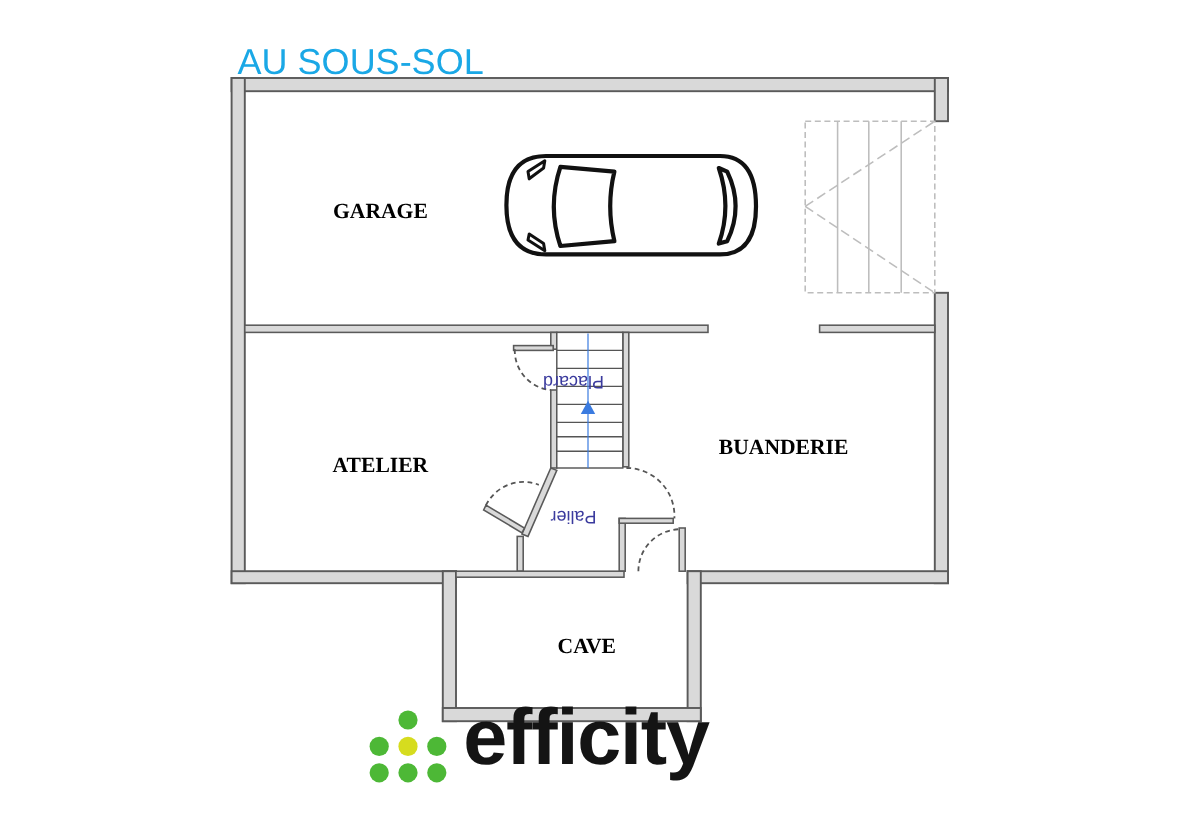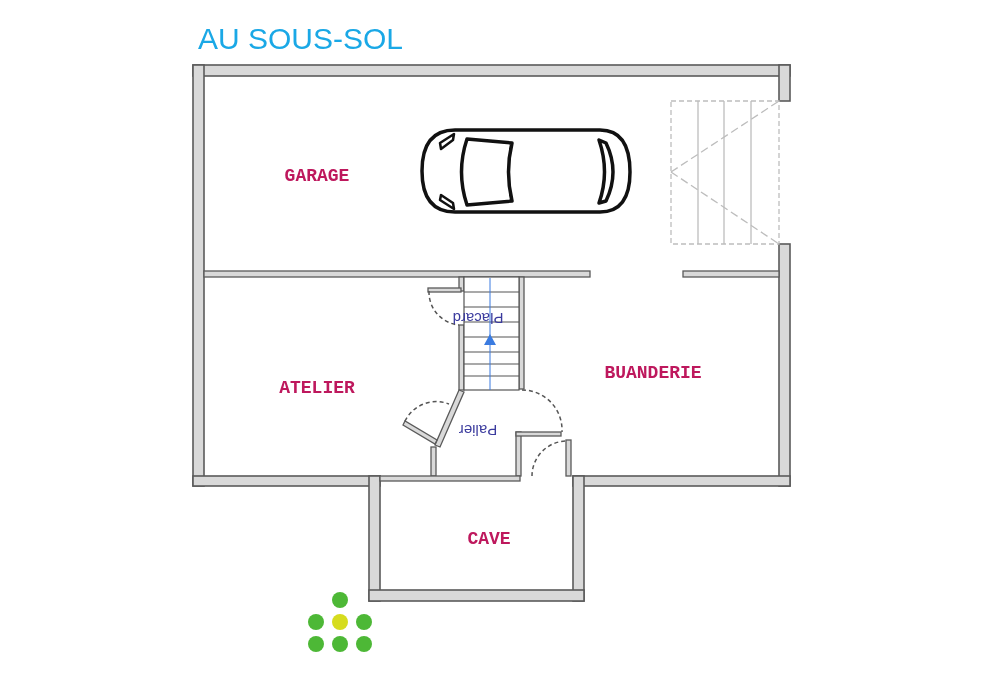--- a/index.html
+++ b/index.html
@@ -1,19 +1,19 @@
 <!DOCTYPE html>
 <html><head>
   <meta charset="utf-8">
   <style>
     html, body { margin: 0; padding: 0; background: #ffffff; }
     body { width: 1000px; height: 686px; position: relative; overflow: hidden; font-family: "Liberation Sans", sans-serif; }
-    .title { position: absolute; left: 198px; top: 22px; font-size: 30px; color: #1aa8e6; font-family: "Liberation Sans", sans-serif; letter-spacing: 0px; }
+    .title { position: absolute; left: 198px; top: 36px; font-size: 30px; color: #1aa8e6; font-family: "Liberation Sans", sans-serif; letter-spacing: 0px; }
     svg.plan { position: absolute; left: 0; top: 0; }
-    .room-label { position: absolute; font-weight: bold; font-size: 18px; color: #be185d; font-family: Liberation Mono, monospace; transform: translate(-50%, -50%); white-space: nowrap; }
+    .room-label { position: absolute; font-weight: bold; font-size: 18px; color: #000000; font-family: Liberation Serif, serif; transform: translate(-50%, -50%); white-space: nowrap; }
     .blue-label { position: absolute; font-size: 15px; color: #3b3b9e; font-family: "Liberation Sans", sans-serif; transform: translate(-50%, -50%) rotate(180deg); white-space: nowrap; }
     .logo { position: absolute; left: 306px; top: 590px; width: 320px; height: 80px; }
     .logo-text { position: absolute; left: 80px; top: -14px; font-size: 66px; font-weight: bold; color: #141414; font-family: "Liberation Sans", sans-serif; letter-spacing: -1px; }
     .dot { position: absolute; width: 16px; height: 16px; border-radius: 50%; }
   </style>
 </head>
 <body>
 
 <div class="title">AU SOUS-SOL</div>
 
@@ -113,13 +113,14 @@
 <div class="blue-label" style="left:478px; top:430px;">Palier</div>
 
 <div class="logo">
   <span class="dot" style="left:26px; top:2px; background:#4db836;"></span>
   <span class="dot" style="left:2px; top:24px; background:#4db836;"></span>
   <span class="dot" style="left:26px; top:24px; background:#d6dc1e;"></span>
   <span class="dot" style="left:50px; top:24px; background:#4db836;"></span>
   <span class="dot" style="left:2px; top:46px; background:#4db836;"></span>
   <span class="dot" style="left:26px; top:46px; background:#4db836;"></span>
   <span class="dot" style="left:50px; top:46px; background:#4db836;"></span>
+  <span class="logo-text">efficity</span>
 </div>
 
 </body></html>

